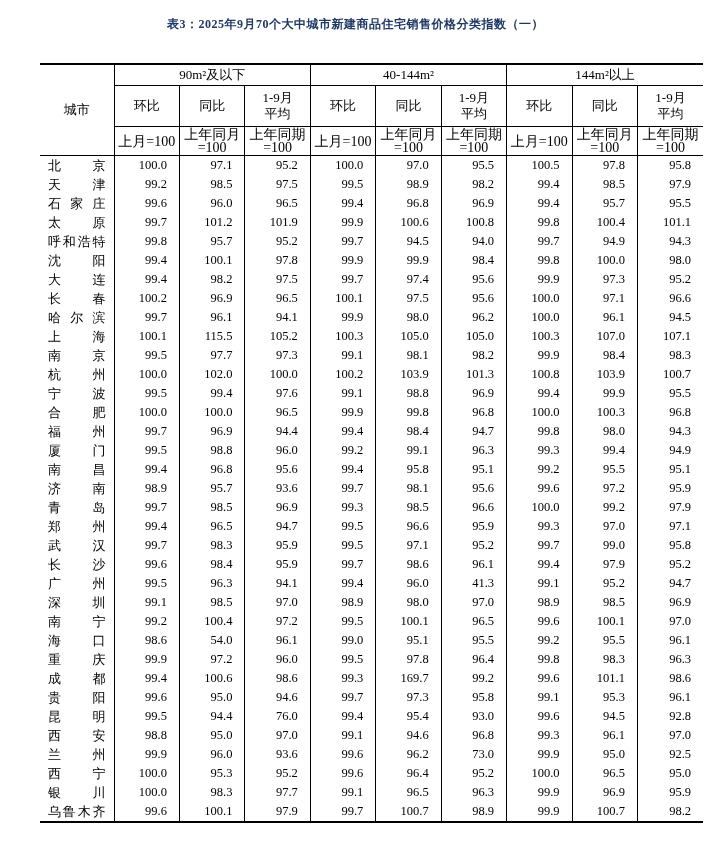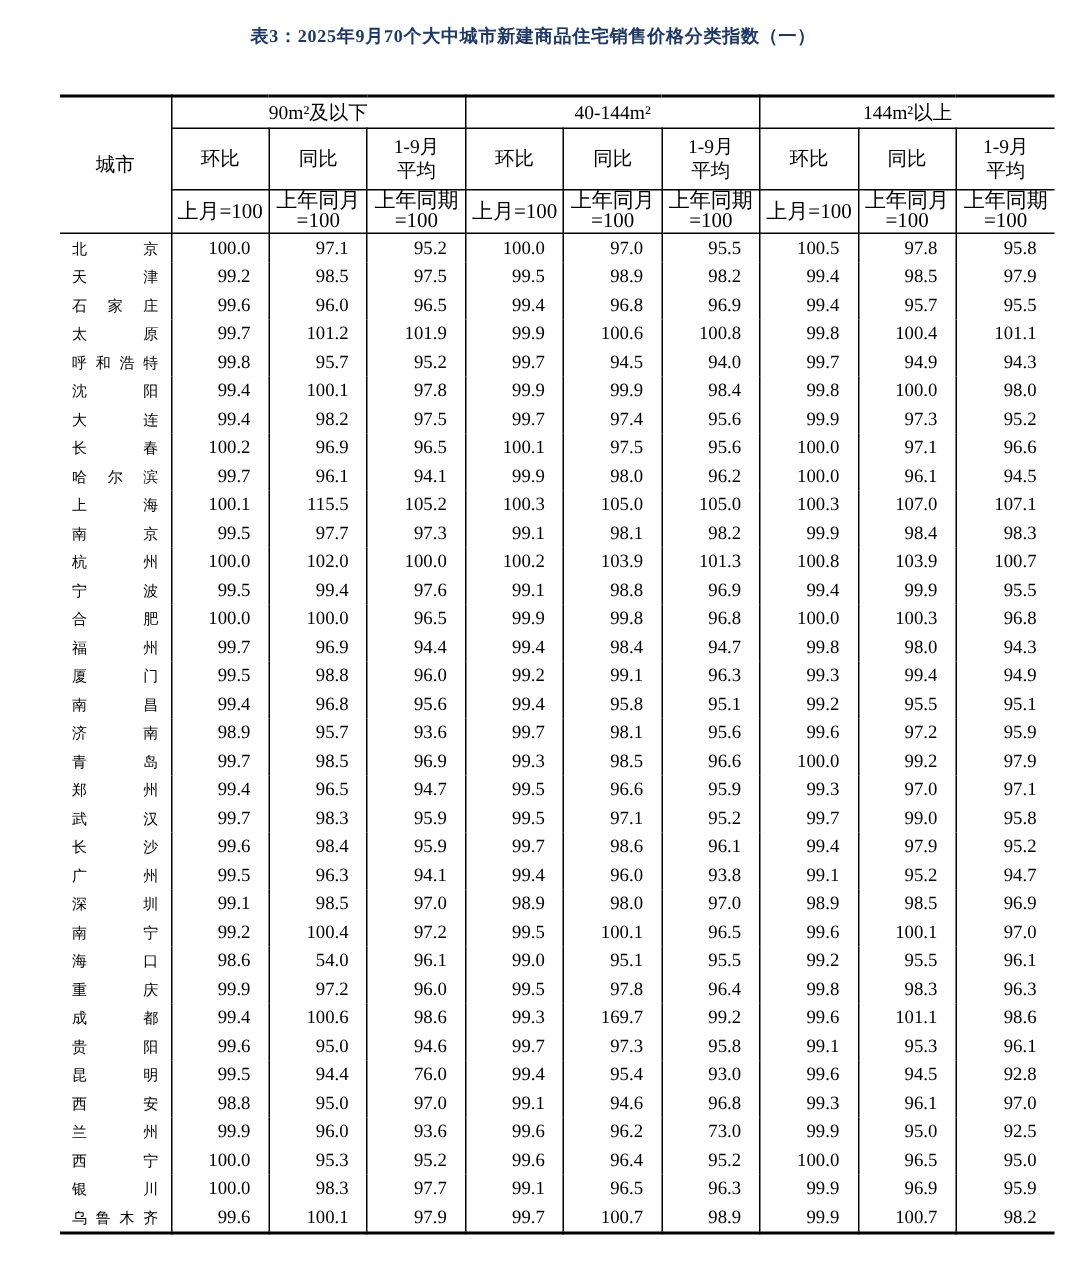--- a/index.html
+++ b/index.html
@@ -39,21 +39,21 @@
   tr.hrow2 th { height:40px; font-size:13px; line-height:16px; }
   tr.hrow3 th { height:28px; font-size:14px; line-height:13px; }
   th.city-h { font-size:13px; }
   tbody td { height:19px; font-size:12.5px; vertical-align:middle; }
   td.num { text-align:right; padding-right:12px; }
   td.city {
     text-align:justify;
     text-align-last:justify;
     -moz-text-align-last:justify;
     padding:0 8px;
-    font-size:10px;
+    font-size:13px;
   }
 </style>
 </head>
 <body>
 
 <div class="page-title">表3：2025年9月70个大中城市新建商品住宅销售价格分类指数（一）</div>
 
 <table class="idx">
   <colgroup>
     <col class="c-city">
@@ -371,21 +371,21 @@
         <td class="num">97.9</td>
         <td class="num">95.2</td>
       </tr>
       <tr>
         <td class="city">广州</td>
         <td class="num">99.5</td>
         <td class="num">96.3</td>
         <td class="num">94.1</td>
         <td class="num">99.4</td>
         <td class="num">96.0</td>
-        <td class="num">93.8</td>
+        <td class="num">41.3</td>
         <td class="num">99.1</td>
         <td class="num">95.2</td>
         <td class="num">94.7</td>
       </tr>
       <tr>
         <td class="city">深圳</td>
         <td class="num">99.1</td>
         <td class="num">98.5</td>
         <td class="num">97.0</td>
         <td class="num">98.9</td>

